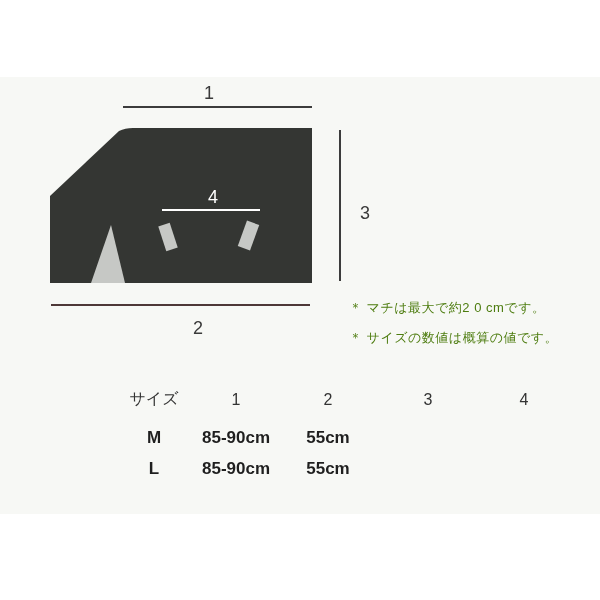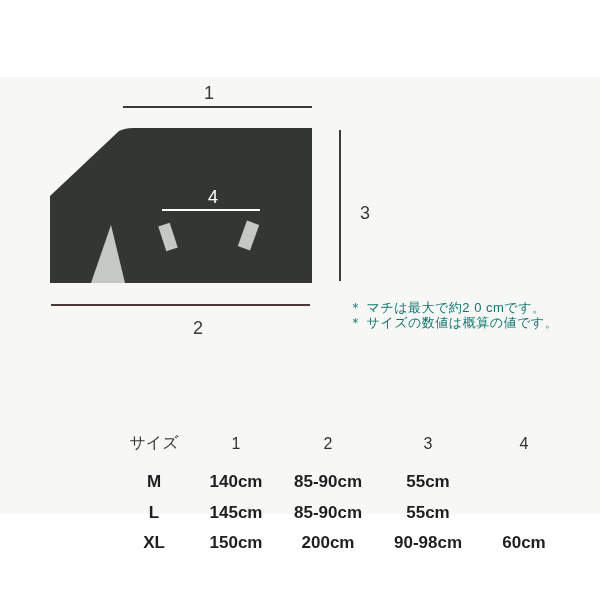--- a/index.html
+++ b/index.html
@@ -10,27 +10,27 @@
   .band{position:absolute;left:0;top:77px;width:600px;height:437px;background:#f7f8f5;}
   .diagram-svg{position:absolute;left:0;top:0;width:600px;height:600px;}
   .measure-label{
     position:absolute;transform:translateX(-50%);
     font-size:18px;line-height:18px;font-weight:400;color:#3a3a3a;
     font-family:"Liberation Sans","DejaVu Sans",sans-serif;
   }
   .measure-label.white{color:#ffffff;}
   .note{
     position:absolute;left:349px;font-size:13px;line-height:15px;
-    color:#0f766e;letter-spacing:0.5px;white-space:nowrap;
+    color:#4d7c0f;letter-spacing:0.5px;white-space:nowrap;
   }
   .note-1{top:300px;}
-  .note-2{top:315px;}
+  .note-2{top:330px;}
   .trow{
     position:absolute;left:114px;display:grid;
-    grid-template-columns:80px 84px 100px 100px 92px;align-items:center;margin-top:44px;
+    grid-template-columns:80px 84px 100px 100px 92px;align-items:center;
   }
   .trow span{text-align:center;white-space:nowrap;}
   .thead{top:389px;font-size:16px;font-weight:500;color:#333333;}
   .thead .hnum{font-weight:400;font-size:16px;}
   .tdata{font-size:17px;font-weight:700;color:#1f1f1f;}
   .row-m{top:428px;}
   .row-l{top:459px;}
   .row-xl{top:489px;}
 </style>
 </head>
@@ -70,33 +70,24 @@
   <div class="trow thead">
     <span>サイズ</span>
     <span class="hnum">1</span>
     <span class="hnum">2</span>
     <span class="hnum">3</span>
     <span class="hnum">4</span>
   </div>
 
   <div class="trow tdata row-m">
     <span>M</span>
-    <span>140cm</span>
     <span>85-90cm</span>
     <span>55cm</span>
   </div>
 
   <div class="trow tdata row-l">
     <span>L</span>
-    <span>145cm</span>
     <span>85-90cm</span>
     <span>55cm</span>
   </div>
 
-  <div class="trow tdata row-xl">
-    <span>XL</span>
-    <span>150cm</span>
-    <span>200cm</span>
-    <span>90-98cm</span>
-    <span>60cm</span>
-  </div>
 
 </div>
 
 </body></html>

